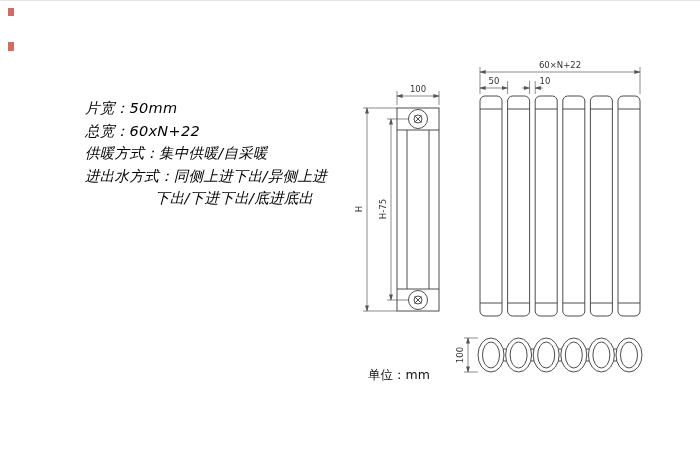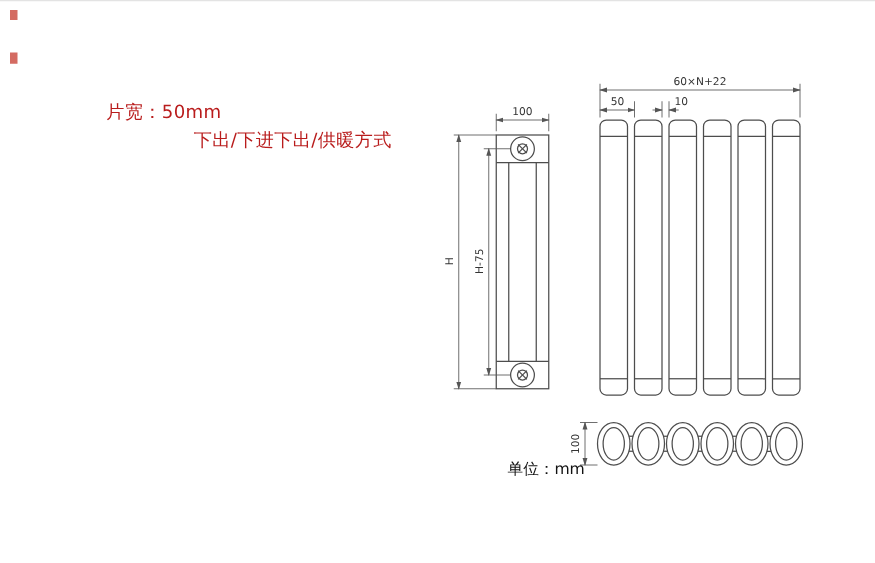--- a/index.html
+++ b/index.html
@@ -1,43 +1,46 @@
 <!DOCTYPE html>
 <html><head>
 <meta charset="utf-8">
 <style>
   html,body { margin:0; padding:0; background:#fff; }
   #screen {
     position:relative; width:700px; height:450px; background:#ffffff;
     font-family:"DejaVu Sans","Liberation Sans",sans-serif; overflow:hidden;
     border-top:1px solid #e3e3e3; border-bottom:1px solid #e3e3e3;
   }
-  .spec-block { position:absolute; left:85px; top:78px; color:#b91c1c; }
+  .spec-block { position:absolute; left:85px; top:96px; color:#000000;font-style:italic; }
   .spec-line { font-size:14.5px; line-height:22.6px; white-space:nowrap; letter-spacing:0.3px; }
   .spec-line.indent { padding-left:70px; }
-  .unit-label { position:absolute; left:406px; top:366px; font-size:12.5px; color:#111; }
+  .unit-label { position:absolute; left:368px; top:366px; font-size:12.5px; color:#111; }
   svg.drawing { position:absolute; left:355px; top:50px; }
   .ln { stroke:#4d4d4d; stroke-width:1; fill:none; }
   .ln text { stroke:none; fill:#333; font-size:8.5px; font-family:"DejaVu Sans",sans-serif; }
   .dim line { stroke:#5a5a5a; stroke-width:0.7; }
   .artifact { position:absolute; background:#c53a2e; opacity:0.75; }
   .artifact.a1 { left:8px; top:7px; width:6px; height:8px; }
   .artifact.a2 { left:8px; top:41px; width:6px; height:9px; }
 </style>
 </head>
 <body>
 
 <div id="screen">
 
   <div class="artifact a1"></div>
   <div class="artifact a2"></div>
 
   <div class="spec-block">
     <div class="spec-line">片宽：50mm</div>
-    <div class="spec-line indent">下出/下进下出/供暖方式</div>
+    <div class="spec-line">总宽：60xN+22</div>
+    <div class="spec-line">供暖方式：集中供暖/自采暖</div>
+    <div class="spec-line">进出水方式：同侧上进下出/异侧上进</div>
+    <div class="spec-line indent">下出/下进下出/底进底出</div>
   </div>
 
   <svg class="drawing" width="310" height="345" viewBox="0 0 310 345">
     <defs>
       <marker id="ae" markerWidth="9" markerHeight="8" refX="8" refY="4" orient="auto">
         <path d="M0,1.2 L9,4 L0,6.8 z" fill="#555"></path>
       </marker>
       <marker id="as" markerWidth="9" markerHeight="8" refX="1" refY="4" orient="auto">
         <path d="M9,1.2 L0,4 L9,6.8 z" fill="#555"></path>
       </marker>

